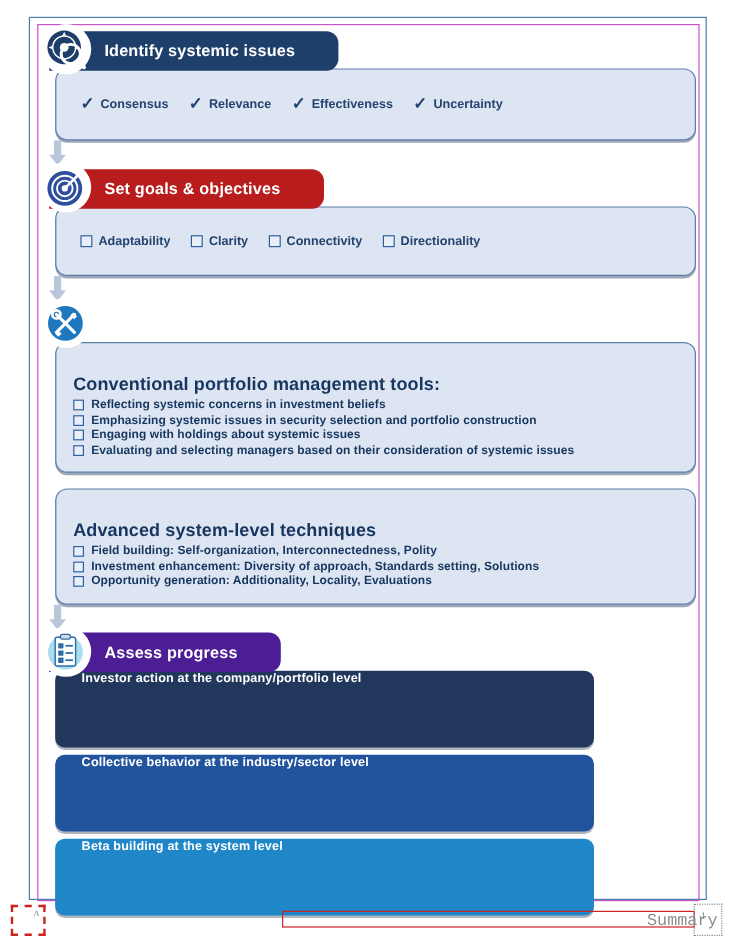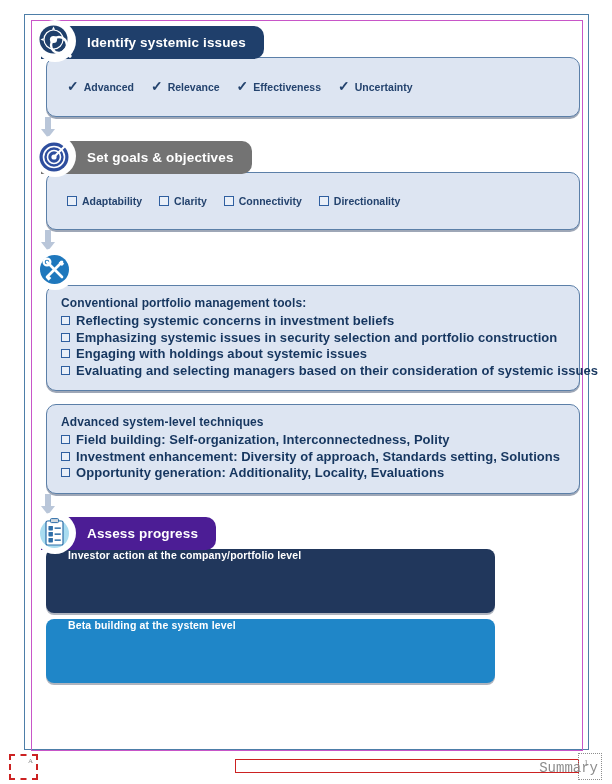--- a/index.html
+++ b/index.html
@@ -57,21 +57,21 @@
     display: flex;
     align-items: center;
     z-index: 5;
   }
 
   .sec-tab {
     height: 33px;
     display: flex;
     align-items: center;
     padding-left: 46px;
-    padding-right: 18px;
+    padding-right: 36px;
     border-radius: 4px 10px 10px 0;
     color: #ffffff;
     font-size: 13.5px;
     font-weight: bold;
     letter-spacing: 0.15px;
     white-space: nowrap;
     margin-left: 7px;
   }
 
   .sec-icon {
@@ -131,35 +131,36 @@
     height: 10px;
     border: 1.6px solid #2f5fa0;
     background: #e9eff8;
     flex: 0 0 auto;
   }
 
   
   .panel-list { padding: 10px 14px 11px 14px; }
   .list-title {
     color: #16365f;
-    font-size: 12px;
+    font-size: 15px;
     font-weight: bold;
     margin-bottom: 3px;
     letter-spacing: 0.1px;
+    margin-top: 16px;
   }
   .list-line {
     display: flex;
     align-items: center;
     gap: 6px;
     margin: 1.5px 0;
   }
   .list-line .box { width: 9px; height: 9px; border-width: 1.5px; }
   .list-line span.txt {
     color: #16365f;
-    font-size: 13px;
+    font-size: 10px;
     font-weight: bold;
     letter-spacing: 0.05px;
     white-space: nowrap;
   }
 
   
   .bar {
     position: relative;
     margin-left: 12px;
     width: 449px;
@@ -279,21 +280,21 @@
             <circle cx="24" cy="24" r="8" fill="none" stroke="#fff" stroke-width="2.4"></circle>
             <line x1="29.6" y1="29.6" x2="35" y2="35" stroke="#fff" stroke-width="3.4" stroke-linecap="round"></line>
           </svg>
         </div>
         <div class="sec-tab" style="background:#1f3f6b;">Identify systemic issues</div>
       </div>
       <div class="panel" style="margin-top:-3px;">
         <div class="row-inline">
           <div class="tick-item">
             <span class="tick">✓</span>
-            <span>Advanced</span>
+            <span>Consensus</span>
           </div>
           <div class="tick-item">
             <span class="tick">✓</span>
             <span>Relevance</span>
           </div>
           <div class="tick-item">
             <span class="tick">✓</span>
             <span>Effectiveness</span>
           </div>
           <div class="tick-item">
@@ -317,21 +318,21 @@
           <svg width="40" height="40" viewBox="0 0 40 40">
             <circle cx="20" cy="20" r="19" fill="#fff"></circle>
             <circle cx="19" cy="21" r="14.5" fill="#2e4e9e"></circle>
             <circle cx="19" cy="21" r="10.5" fill="none" stroke="#fff" stroke-width="1.6"></circle>
             <circle cx="19" cy="21" r="6.5" fill="none" stroke="#fff" stroke-width="1.6"></circle>
             <circle cx="19" cy="21" r="2.6" fill="#fff"></circle>
             <line x1="19" y1="21" x2="32" y2="8" stroke="#fff" stroke-width="2.2" stroke-linecap="round"></line>
             <path d="M30 7 l4 -1 -1 4 z" fill="#fff"></path>
           </svg>
         </div>
-        <div class="sec-tab" style="background:#737373;">Set goals &amp; objectives</div>
+        <div class="sec-tab" style="background:#b91c1c;">Set goals &amp; objectives</div>
       </div>
       <div class="panel" style="margin-top:-3px;">
         <div class="row-inline">
           <div class="chk-item">
             <span class="box"></span>
             <span>Adaptability</span>
           </div>
           <div class="chk-item">
             <span class="box"></span>
             <span>Clarity</span>
@@ -438,20 +439,23 @@
               <path d="M14 27 l1.2 1.3 2.3 -2.8"></path>
             </g>
           </svg>
         </div>
         <div class="sec-tab" style="background:#4c1d95;">Assess progress</div>
       </div>
 
       <div class="bar" style="background:#21375c;margin-top:-3px;">
         <span>Investor action at the company/portfolio level</span>
       </div>
+      <div class="bar" style="background:#22549e;margin-top:6px;">
+        <span>Collective behavior at the industry/sector level</span>
+      </div>
       <div class="bar" style="background:#1f86c8;margin-top:6px;">
         <span>Beta building at the system level</span>
       </div>
     </div>
 
   </div>
 
   <div class="bottom-red-dash">
     <span class="glyph">A</span>
   </div>

